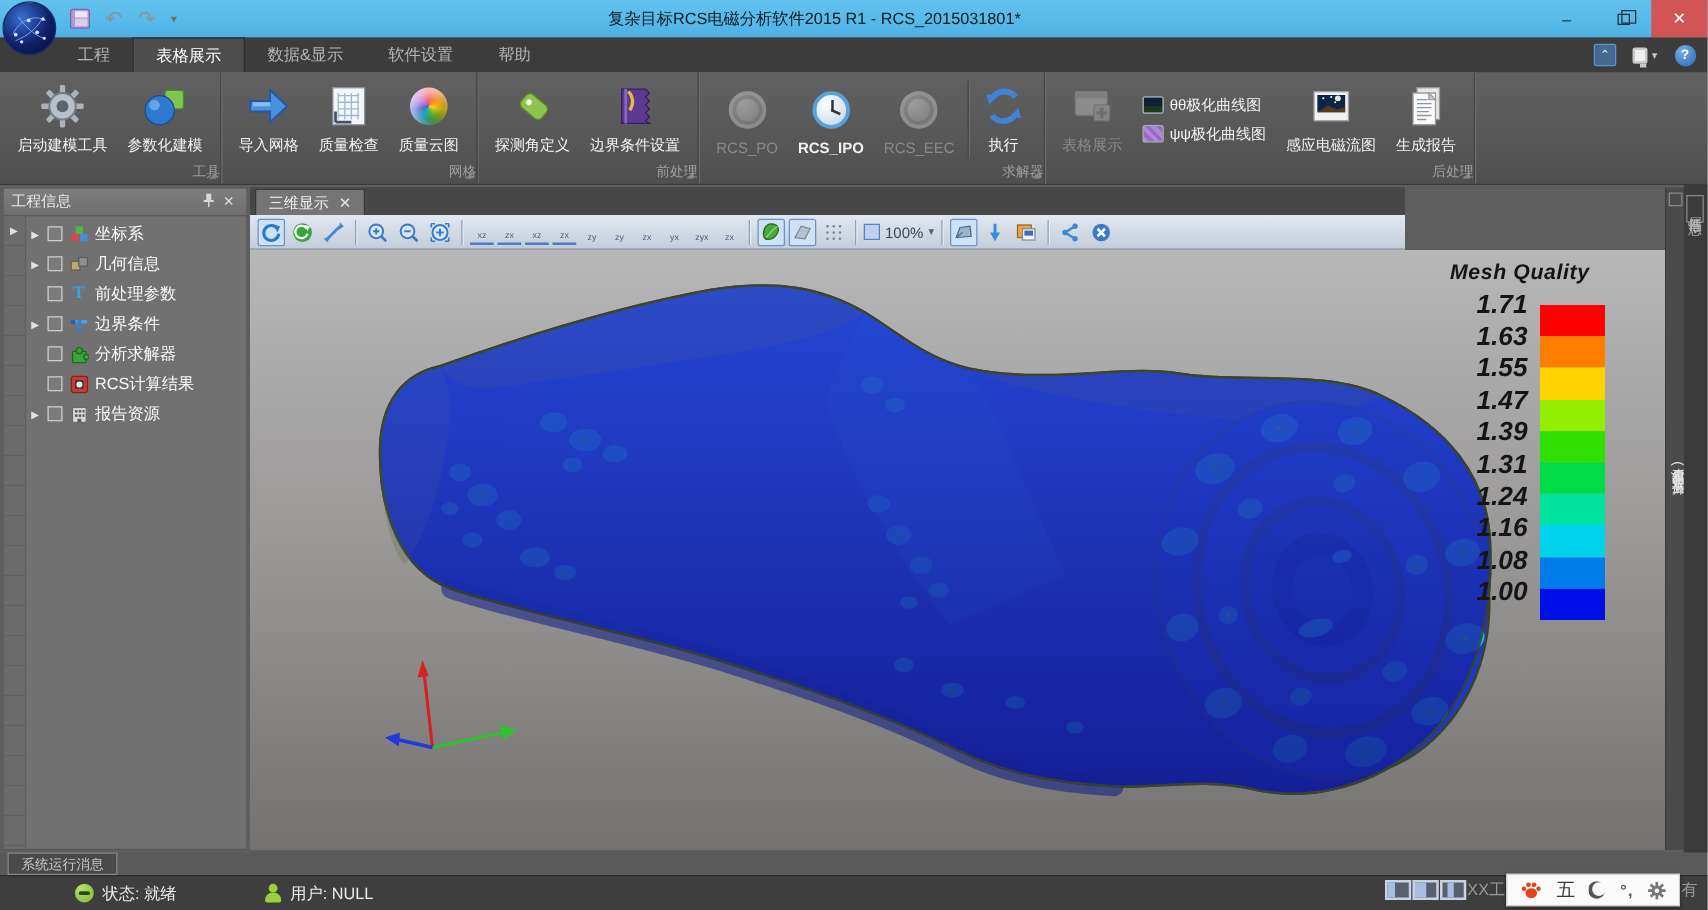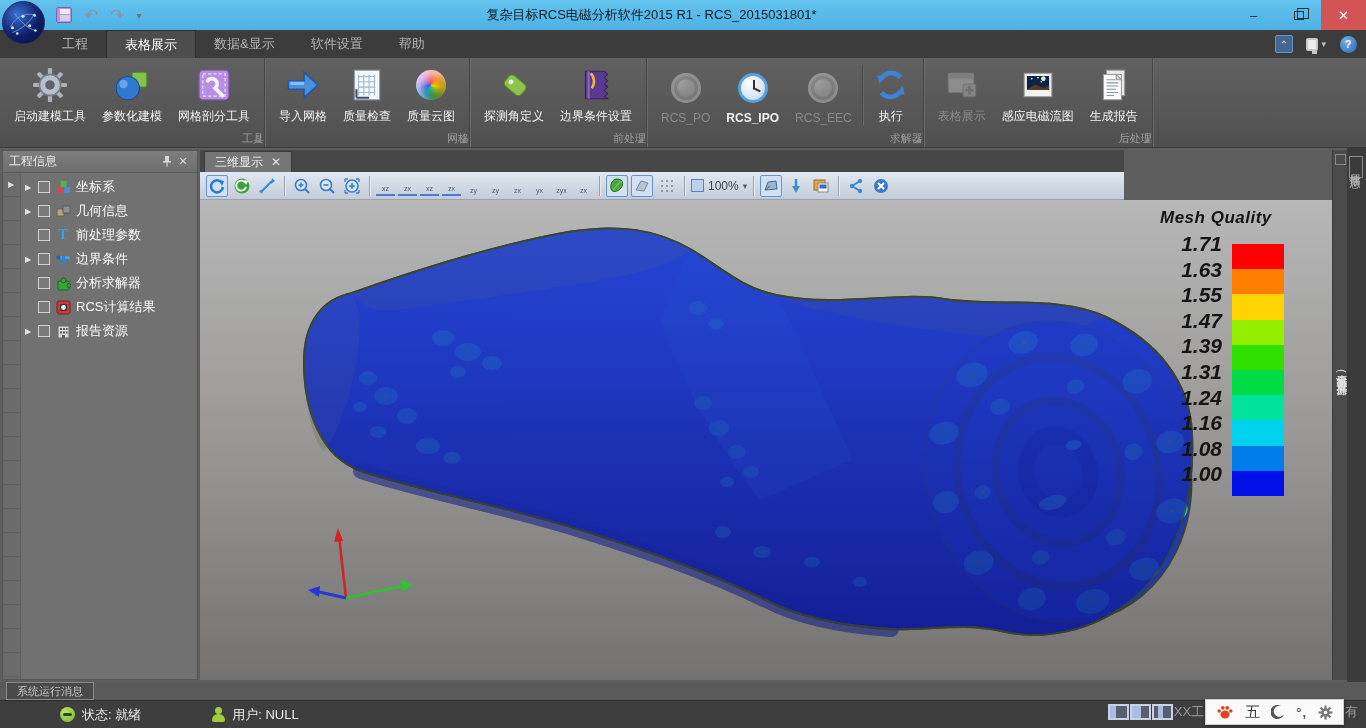--- a/index.html
+++ b/index.html
@@ -250,30 +250,20 @@
         <div class="rbtn">
           <div class="ic34">
             <svg viewBox="0 0 34 34">
                 <rect x="17" y="5" width="14" height="14" rx="2" fill="#82c44e" stroke="#4e8a28"></rect>
                 <circle cx="13" cy="20" r="11" fill="#2f7ad0" stroke="#1a4e94"></circle>
                 <circle cx="9" cy="16" r="4" fill="#7db8ec" opacity="0.7"></circle>
               </svg>
           </div>
             <span class="lbl">参数化建模</span>
         </div>
-        <div class="rbtn">
-          <div class="ic34">
-            <svg viewBox="0 0 34 34">
-                <rect x="3" y="3" width="28" height="28" rx="4" fill="#b78ee2" stroke="#8a5cc0"></rect>
-                <rect x="6.5" y="6.5" width="21" height="21" fill="none" stroke="#ecdffa" stroke-width="1.2" stroke-dasharray="3 2"></rect>
-                <path d="M11,13 a5,5 0 1 1 7,7 L25,27" fill="none" stroke="#f4f0fa" stroke-width="3.6" stroke-linecap="round"></path>
-              </svg>
-          </div>
-            <span class="lbl">网格剖分工具</span>
-        </div>
       </div>
       <div class="rlabel">工具</div>
     </div>
 
     <div class="rgroup">
       <div class="rbtns">
         <div class="rbtn">
           <div class="ic34">
             <svg viewBox="0 0 34 34">
                 <polygon points="3,13 18,13 18,5 31,17 18,29 18,21 3,21" fill="#4a90e0" stroke="#2358a8" stroke-width="1.5"></polygon>
@@ -373,20 +363,30 @@
         <div class="rbtn dis">
           <div class="ic34">
             <svg viewBox="0 0 34 34">
                 <rect x="4" y="6" width="24" height="18" rx="2" fill="#c8c8c8" stroke="#9a9a9a"></rect>
                 <rect x="4" y="6" width="24" height="5" fill="#aaa"></rect>
                 <rect x="18" y="16" width="12" height="12" rx="2" fill="#b8b8b8" stroke="#909090"></rect>
                 <path d="M24,18 v8 M20,22 h8" stroke="#8a8a8a" stroke-width="2.5"></path>
               </svg>
           </div>
             <span class="lbl">表格展示</span>
+        </div>
+        <div class="rstack">
+          <div class="srow">
+            <span class="thumb dark"></span>
+            <span>θθ极化曲线图</span>
+          </div>
+          <div class="srow">
+            <span class="thumb purp"></span>
+            <span>ψψ极化曲线图</span>
+          </div>
         </div>
         <div class="rbtn">
           <div class="ic34">
             <svg viewBox="0 0 34 34">
                 <rect x="4" y="6" width="26" height="22" fill="#f2f2f2" stroke="#a0a0a0"></rect>
                 <rect x="6.5" y="8.5" width="21" height="13" fill="#0c2448"></rect>
                 <path d="M6.5,21.5 l8,-5 7,3 6,-2 v4 h-21 z" fill="#5a3a1e"></path>
                 <g fill="#fff">
                   <circle cx="11" cy="11" r="0.8"></circle>
                   <circle cx="17" cy="10" r="0.8"></circle>

